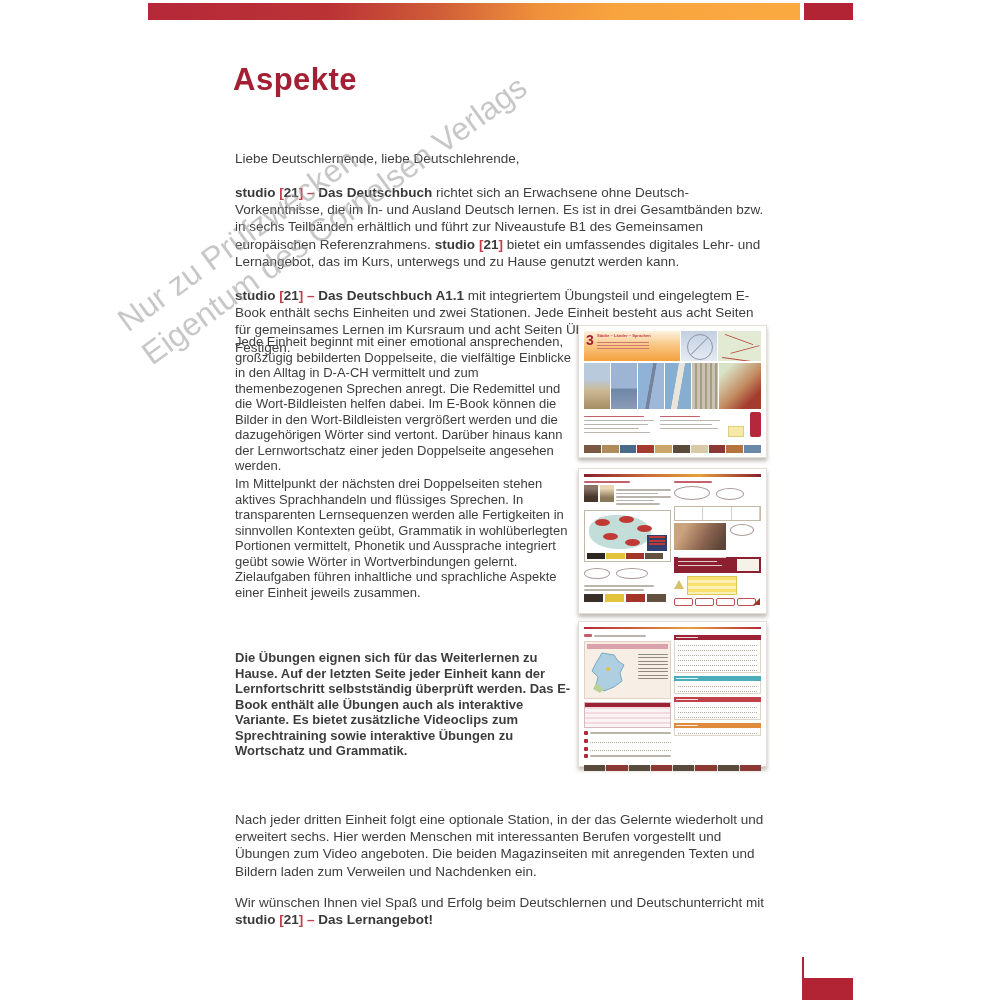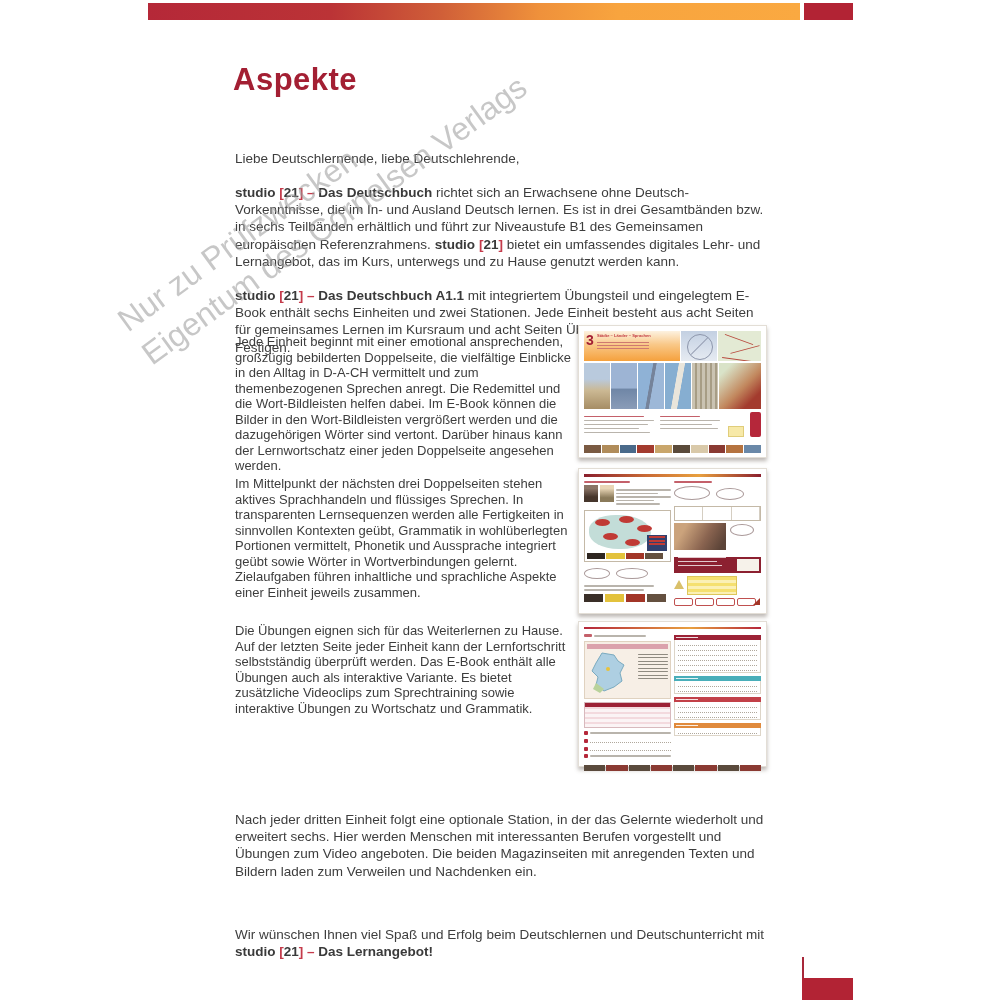--- a/index.html
+++ b/index.html
@@ -158,23 +158,23 @@
 <div class="watermark">
   <div>Nur zu Prüfzwecken,</div>
   <div>Eigentum des Cornelsen Verlags</div>
 </div>
 
 <p class="para wide" style="top:114px;">Liebe Deutschlernende, liebe Deutschlehrende,</p>
 <p class="para wide" style="top:148px;"><span class="run-b">studio </span><span class="run-rb">[</span><span class="run-b">21</span><span class="run-rb">]</span><span class="run-rb"> – </span><span class="run-b">Das Deutschbuch</span><span> richtet sich an Erwachsene ohne Deutsch-Vorkenntnisse, die im In- und Ausland Deutsch lernen. Es ist in drei Gesamtbänden bzw. in sechs Teilbänden erhältlich und führt zur Niveaustufe B1 des Gemeinsamen europäischen Referenzrahmens. </span><span class="run-b">studio </span><span class="run-rb">[</span><span class="run-b">21</span><span class="run-rb">]</span><span> bietet ein umfassendes digitales Lehr- und Lernangebot, das im Kurs, unterwegs und zu Hause genutzt werden kann.</span></p>
 <p class="para wide" style="top:251px;"><span class="run-b">studio </span><span class="run-rb">[</span><span class="run-b">21</span><span class="run-rb">]</span><span class="run-rb"> – </span><span class="run-b">Das Deutschbuch A1.1</span><span> mit integriertem Übungsteil und eingelegtem E-Book enthält sechs Einheiten und zwei Stationen. Jede Einheit besteht aus acht Seiten für gemeinsames Lernen im Kursraum und acht Seiten Übungen zum Wiederholen und Festigen.</span></p>
 <p class="para col" style="top:321px;">Jede Einheit beginnt mit einer emotional ansprechenden, großzügig bebilderten Doppelseite, die vielfältige Einblicke in den Alltag in D-A-CH vermittelt und zum themenbezogenen Sprechen anregt. Die Redemittel und die Wort-Bildleisten helfen dabei. Im E-Book können die Bilder in den Wort-Bildleisten vergrößert werden und die dazugehörigen Wörter sind vertont. Darüber hinaus kann der Lernwortschatz einer jeden Doppelseite angesehen werden.</p>
 <p class="para col" style="top:463px;">Im Mittelpunkt der nächsten drei Doppelseiten stehen aktives Sprachhandeln und flüssiges Sprechen. In transparenten Lernsequenzen werden alle Fertigkeiten in sinnvollen Kontexten geübt, Grammatik in wohlüberlegten Portionen vermittelt, Phonetik und Aussprache integriert geübt sowie Wörter in Wortverbindungen gelernt. Zielaufgaben führen inhaltliche und sprachliche Aspekte einer Einheit jeweils zusammen.</p>
-<p class="para col" style="top:610px;">Die Übungen eignen sich für das Weiterlernen zu Hause. Auf der letzten Seite jeder Einheit kann der Lernfortschritt selbstständig überprüft werden. Das E-Book enthält alle Übungen auch als interaktive Variante. Es bietet zusätzliche Videoclips zum Sprechtraining sowie interaktive Übungen zu Wortschatz und Grammatik.</p>
+<p class="para col" style="top:637px;font-weight:bold;">Die Übungen eignen sich für das Weiterlernen zu Hause. Auf der letzten Seite jeder Einheit kann der Lernfortschritt selbstständig überprüft werden. Das E-Book enthält alle Übungen auch als interaktive Variante. Es bietet zusätzliche Videoclips zum Sprechtraining sowie interaktive Übungen zu Wortschatz und Grammatik.</p>
 <p class="para wide" style="top:775px;">Nach jeder dritten Einheit folgt eine optionale Station, in der das Gelernte wiederholt und erweitert sechs. Hier werden Menschen mit interessanten Berufen vorgestellt und Übungen zum Video angeboten. Die beiden Magazinseiten mit anregenden Texten und Bildern laden zum Verweilen und Nachdenken ein.</p>
-<p class="para wide" style="top:890px;"><span>Wir wünschen Ihnen viel Spaß und Erfolg beim Deutschlernen und Deutschunterricht mit </span><br><span class="run-b">studio </span><span class="run-rb">[</span><span class="run-b">21</span><span class="run-rb">]</span><span class="run-rb"> – </span><span class="run-b">Das Lernangebot!</span></p>
+<p class="para wide" style="top:858px;"><span>Wir wünschen Ihnen viel Spaß und Erfolg beim Deutschlernen und Deutschunterricht mit </span><br><span class="run-b">studio </span><span class="run-rb">[</span><span class="run-b">21</span><span class="run-rb">]</span><span class="run-rb"> – </span><span class="run-b">Das Lernangebot!</span></p>
 
 <div class="thumb" style="top:325px;height:133px;">
   <div class="t1-row1">
     <div class="t1-header">
       <span class="t1-num">3</span>
       <div>
         <div class="t1-title">Städte – Länder – Sprachen</div>
         <div class="t1-goals">
             <i></i>
             <i></i>

